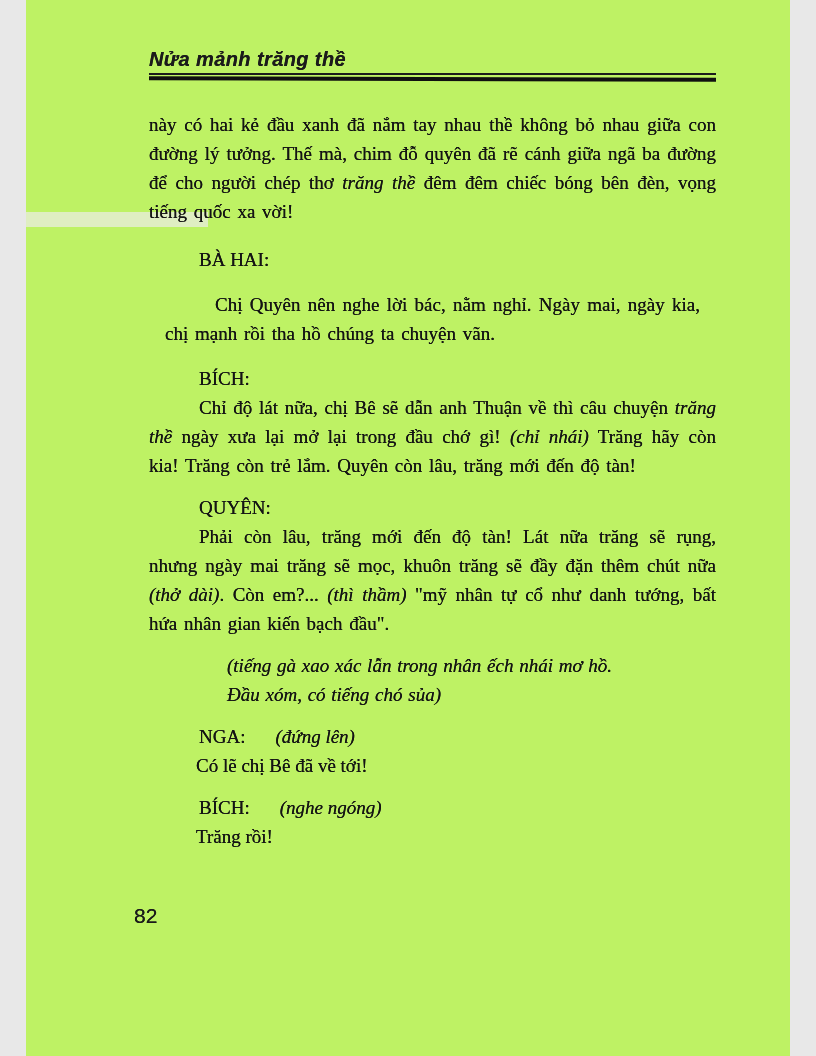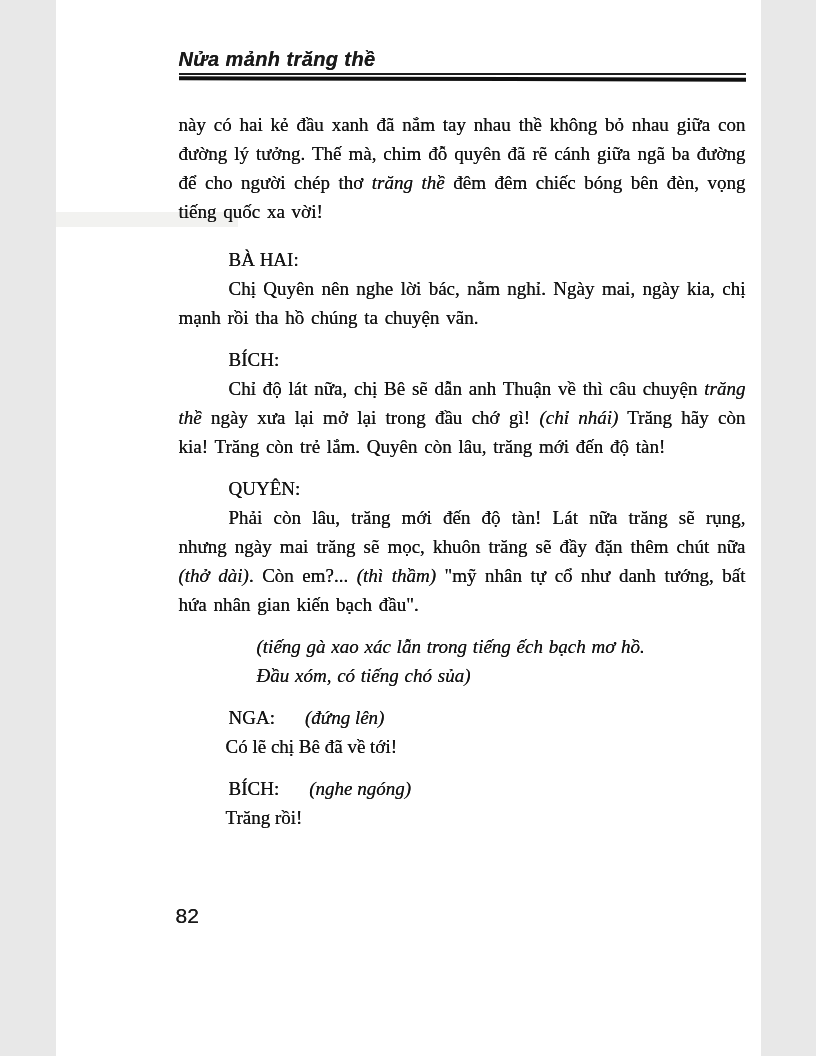--- a/index.html
+++ b/index.html
@@ -2,24 +2,24 @@
 <html lang="vi"><head>
 <meta charset="utf-8">
 <style>
   html, body {
     margin: 0;
     padding: 0;
     background: #e8e8e8;
   }
   .page {
     position: relative;
-    width: 705px;
+    width: 764px;
     height: 1056px;
     margin: 0 auto;
-    background: #ffffff;
+    background: #bef264;
     color: #141414;
     font-family: "Liberation Serif", serif;
     font-size: 19px;
     line-height: 29px;
     overflow: hidden;
     text-shadow: 0 0 0.4px currentColor; 
   }
   .content {
     position: absolute;
     left: 123px;
@@ -69,21 +69,21 @@
     font-style: italic;
     word-spacing: 1px;
   }
   .note {
     font-style: italic;
     margin-left: 30px;
   }
   i { font-style: italic; }
   .page-number {
     position: absolute;
-    left: 120px;
+    left: 108px;
     top: 901px;
     font-family: "Liberation Sans", sans-serif;
     font-size: 21px;
     color: #1a1a1a;
   }
   .scan-artifact {
     position: absolute;
     left: 0;
     top: 212px;
     width: 182px;
@@ -102,30 +102,30 @@
   <div class="content">
 
     <div class="header-title">Nửa mảnh trăng thề</div>
     <div class="rule-thin"></div>
     <div class="rule-thick"></div>
 
     <p class="intro"><span>này có hai kẻ đầu xanh đã nắm tay nhau thề không bỏ nhau giữa con đường lý tưởng. Thế mà, chim đỗ quyên đã rẽ cánh giữa ngã ba đường để cho người chép thơ </span><i>trăng thề</i><span> đêm đêm chiếc bóng bên đèn, vọng tiếng quốc xa vời!</span></p>
 
     <div class="speaker">BÀ HAI:</div>
 
-    <p class="dialog-par" style="margin:0">Chị Quyên nên nghe lời bác, nằm nghỉ. Ngày mai, ngày kia, chị mạnh rồi tha hồ chúng ta chuyện vãn.</p>
+    <p class="dialog-par" style="margin:16px">Chị Quyên nên nghe lời bác, nằm nghỉ. Ngày mai, ngày kia, chị mạnh rồi tha hồ chúng ta chuyện vãn.</p>
 
     <div class="speaker">BÍCH:</div>
     <p class="dialog-par" style="margin:0"><span>Chỉ độ lát nữa, chị Bê sẽ dẫn anh Thuận về thì câu chuyện </span><i>trăng thề</i><span> ngày xưa lại mở lại trong đầu chớ gì! </span><i>(chỉ nhái)</i><span> Trăng hãy còn kia! Trăng còn trẻ lắm. Quyên còn lâu, trăng mới đến độ tàn!</span></p>
 
     <div class="speaker">QUYÊN:</div>
     <p class="dialog-par" style="margin:0"><span>Phải còn lâu, trăng mới đến độ tàn! Lát nữa trăng sẽ rụng, nhưng ngày mai trăng sẽ mọc, khuôn trăng sẽ đầy đặn thêm chút nữa </span><i>(thở dài)</i><span>. Còn em?... </span><i>(thì thầm)</i><span> "mỹ nhân tự cổ như danh tướng, bất hứa nhân gian kiến bạch đầu".</span></p>
 
     <div class="stage-block">
-      <div>(tiếng gà xao xác lẫn trong tiếng ếch bạch mơ hồ.</div>
+      <div>(tiếng gà xao xác lẫn trong nhân ếch nhái mơ hồ.</div>
       <div>Đầu xóm, có tiếng chó sủa)</div>
     </div>
 
     <div class="speaker"><span>NGA:</span><span class="note">(đứng lên)</span></div>
     <div class="dialog-line" style="text-indent:47px">Có lẽ chị Bê đã về tới!</div>
 
     <div class="speaker"><span>BÍCH:</span><span class="note">(nghe ngóng)</span></div>
     <div class="dialog-line" style="text-indent:47px">Trăng rồi!</div>
 
   </div>

